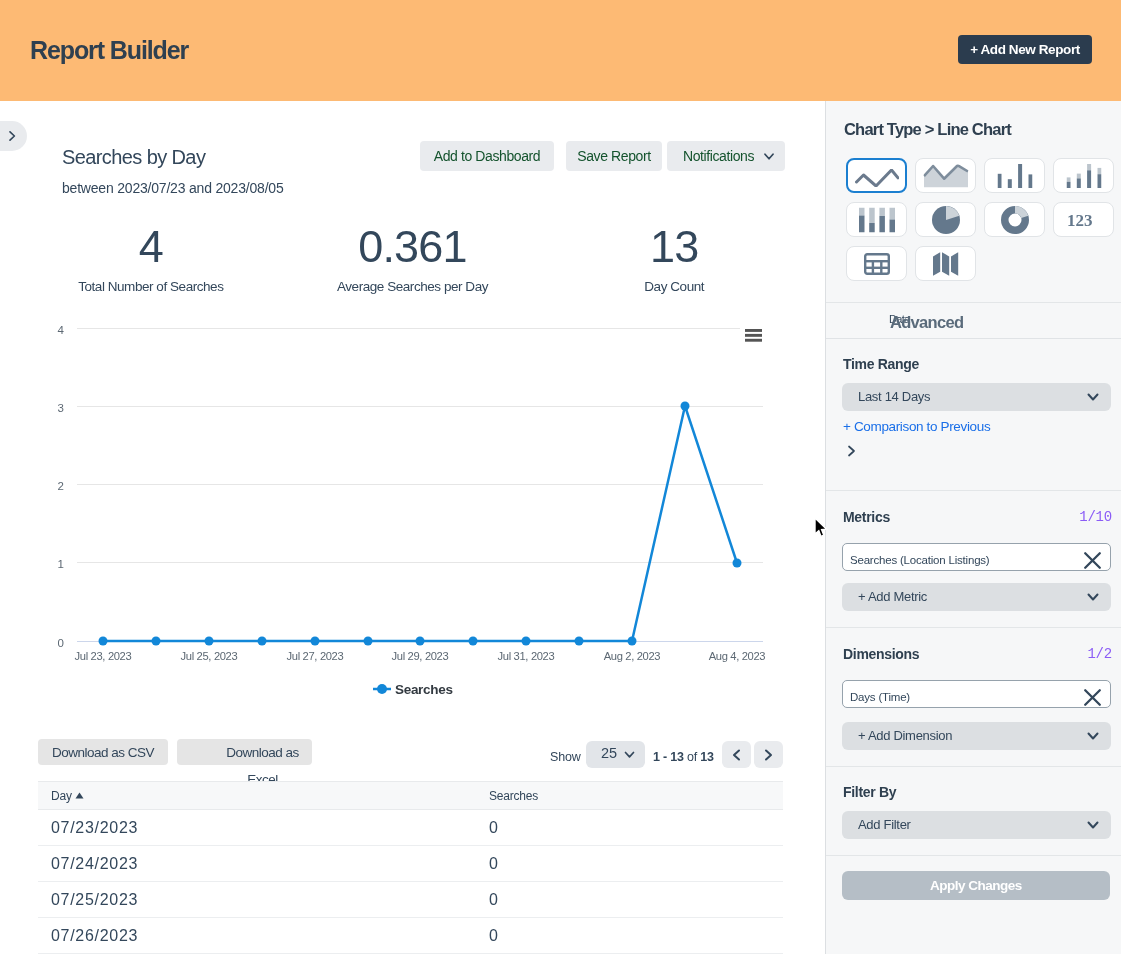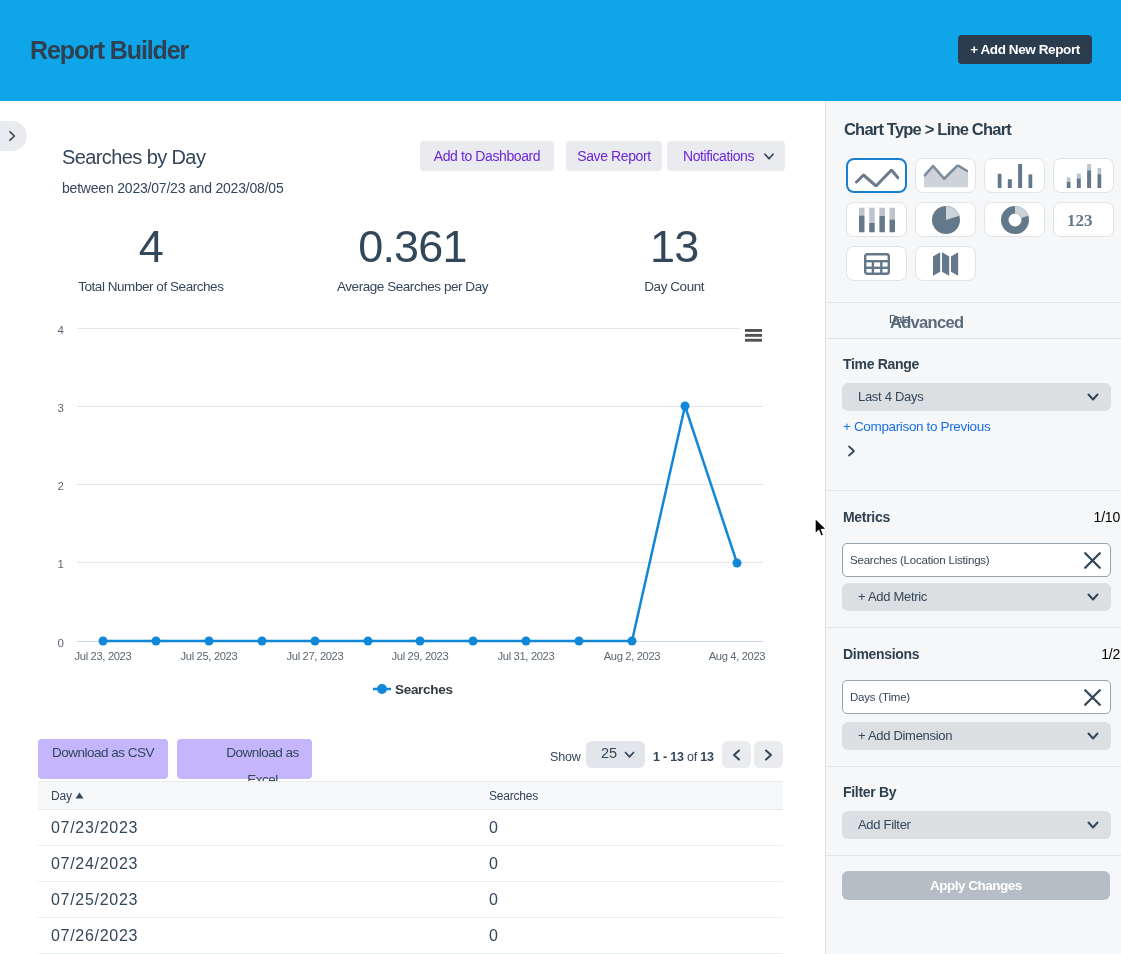--- a/index.html
+++ b/index.html
@@ -2,51 +2,51 @@
 <html><head>
 <meta charset="utf-8">
 <style>
   * { margin:0; padding:0; box-sizing:border-box; }
   html,body { width:1121px; height:954px; overflow:hidden; background:#fff;
     font-family:"Liberation Sans", sans-serif; color:#33475b; }
   .page { position:relative; width:1121px; height:954px; }
 
   
   .hdr { position:absolute; left:0; top:0; width:1121px; height:131px;
-    background:#0ea5e9; border-bottom:1px solid #e7e9eb;padding-left:32px; }
+    background:#fdba74; border-bottom:1px solid #e7e9eb;padding-left:32px; }
   .hdr h1 { position:absolute; left:30px; top:36px; font-size:25px; font-weight:bold;
     color:#2f4050; letter-spacing:-1.1px; }
   .btn-dark { position:absolute; right:29px; top:35px; height:29px; width:134px; text-align:center;
     background:#2b3c4e; color:#fff; font-weight:bold; font-size:13.5px; letter-spacing:-0.4px; line-height:29px;
     border-radius:4px; }
 
   
   .content { position:absolute; left:0; top:101px; width:825px; height:853px; background:#fff; }
 
   .pill { position:absolute; left:-17px; top:20px; width:44px; height:30px;
     background:#e9ebee; border-radius:15px; }
   .pill svg { position:absolute; right:10px; top:10px; }
 
   .title { position:absolute; left:62px; top:45px; font-size:20px; letter-spacing:-0.6px; color:#33475b; }
   .subtitle { position:absolute; left:62px; top:79px; font-size:14px; letter-spacing:-0.2px; color:#33475b; }
 
-  .btn-gray { position:absolute; top:40px; height:30px; background:#e9ebee; color:#6d28d9;
+  .btn-gray { position:absolute; top:40px; height:30px; background:#e9ebee; color:#14532d;
     font-size:14px; letter-spacing:-0.4px; line-height:30px; border-radius:4px; text-align:center; }
   #b-dash { left:420px; width:134px; }
   #b-save { left:566px; width:96px; }
   #b-notif { left:667px; width:118px; text-align:left; padding-left:16px; }
 
   
   .stats { position:absolute; left:20px; top:122px; width:785px; display:flex; }
   .stat { flex:1; text-align:center; }
   .stat .num { font-size:45px; letter-spacing:-0.8px; font-weight:300; color:#33475b; line-height:47px; }
   .stat .lbl { font-size:13.5px; letter-spacing:-0.45px; margin-top:9px; color:#33475b; }
 
   
-  .btn-dl { position:absolute; top:638px; height:40px; background:#c4b5fd; color:#33475b;
+  .btn-dl { position:absolute; top:638px; height:26px; background:#e5e5e5; color:#33475b;
     font-size:13.5px; letter-spacing:-0.5px; line-height:27px; border-radius:4px; text-align:center; }
   #b-csv { left:38px; width:130px; }
   #b-xls { left:177px; width:135px;padding-left:36px; }
 
   .pg { position:absolute; top:655px; font-size:12.5px; letter-spacing:-0.2px; color:#33475b; }
   .pg-show { left:550px; top:649px; }
   .pg-dd { position:absolute; left:586px; top:640px; width:59px; height:27px;
     background:#e2e5e9; border-radius:6px; font-size:14.5px; color:#33475b; }
   .pg-count { left:653px; top:649px; font-size:12.5px; letter-spacing:-0.2px; font-weight:bold; }
   .pg-count .of { font-weight:normal; }
@@ -70,28 +70,28 @@
   .ct-btn { position:absolute; width:61px; height:35px; background:#fff;
     border:1px solid #e1e4e7; border-radius:8px; }
   .ct-btn.sel { border:2px solid #1b7fd0; }
   .ct-btn svg { position:absolute; left:50%; top:50%; transform:translate(-50%,-50%); }
 
   .tabs { position:absolute; left:0; top:201px; width:296px; height:37px; border-top:1px solid #e3e6e8; border-bottom:1px solid #e0e3e6; }
   .tabs .t1 { position:absolute; left:16px; top:10px; font-size:11px; letter-spacing:-0.7px; font-weight:normal;margin-left:47px; }
   .tabs .t2 { position:absolute; left:64px; top:10px; font-size:16.5px; letter-spacing:-0.7px; font-weight:bold; color:#5a6b7b; }
 
   .slabel { font-size:14px; letter-spacing:-0.3px; font-weight:bold; color:#2f4050; position:absolute; left:17px; }
-  .scount { font-size:14px; letter-spacing:-0.2px; color:#000000; position:absolute; right:1px; }
+  .scount { font-size:14px; letter-spacing:-0.2px; color:#8b5cf6; position:absolute; right:9px;font-family:Liberation Mono, monospace; }
 
   .dd { position:absolute; left:16px; width:269px; height:28px; background:#dcdfe2;
     border-radius:6px; font-size:13px; letter-spacing:-0.3px; color:#33475b; }
   .dd .txt { position:absolute; left:16px; top:6px; }
   .dd svg.chev { position:absolute; right:12px; top:10px; }
 
-  .inp { position:absolute; left:16px; width:269px; height:34px; background:#fff;
+  .inp { position:absolute; left:16px; width:269px; height:28px; background:#fff;
     border:1px solid #96a2ac; border-radius:5px; font-size:11.5px; letter-spacing:-0.2px; color:#33475b; }
   .inp .txt { position:absolute; left:7px; top:10px; }
   .inp svg.x { position:absolute; right:8px; top:7px; }
 
   .link { position:absolute; left:17px; color:#1a6fe8; font-size:13.5px; letter-spacing:-0.35px; }
   .info { position:absolute; left:38px; font-size:13px; letter-spacing:-0.55px; color:#44566b; line-height:18px; width:240px; }
   .info-chev { position:absolute; left:21px; }
 
   .apply { position:absolute; left:16px; width:268px; height:29px; background:#b5bec6;
     border-radius:6px; color:#fff; font-weight:bold; font-size:13.5px; letter-spacing:-0.5px; text-align:center; line-height:29px; }
@@ -338,21 +338,21 @@
       </div>
     </div>
 
     <div class="tabs">
         <span class="t1">Data</span>
         <span class="t2">Advanced</span>
       </div>
 
     <div class="slabel" style="top:255px">Time Range</div>
     <div class="dd" style="top:282px">
-        <span class="txt">Last 4 Days</span>
+        <span class="txt">Last 14 Days</span>
       <svg class="chev" width="12" height="9" viewBox="0 0 12 9">
           <path d="M1.5 1.5 L6 6.5 L10.5 1.5" stroke="#33475b" stroke-width="2" fill="none" stroke-linecap="round" stroke-linejoin="round"></path>
         </svg>
       </div>
     <div class="link" style="top:318px">+ Comparison to Previous</div>
     <svg class="info-chev" style="top:344px" width="9" height="12" viewBox="0 0 9 12">
         <path d="M2 1.5 L7 6 L2 10.5" stroke="#33475b" stroke-width="1.7" fill="none" stroke-linecap="round" stroke-linejoin="round"></path>
       </svg>
 
     <div class="sec" style="top:389px"></div>

